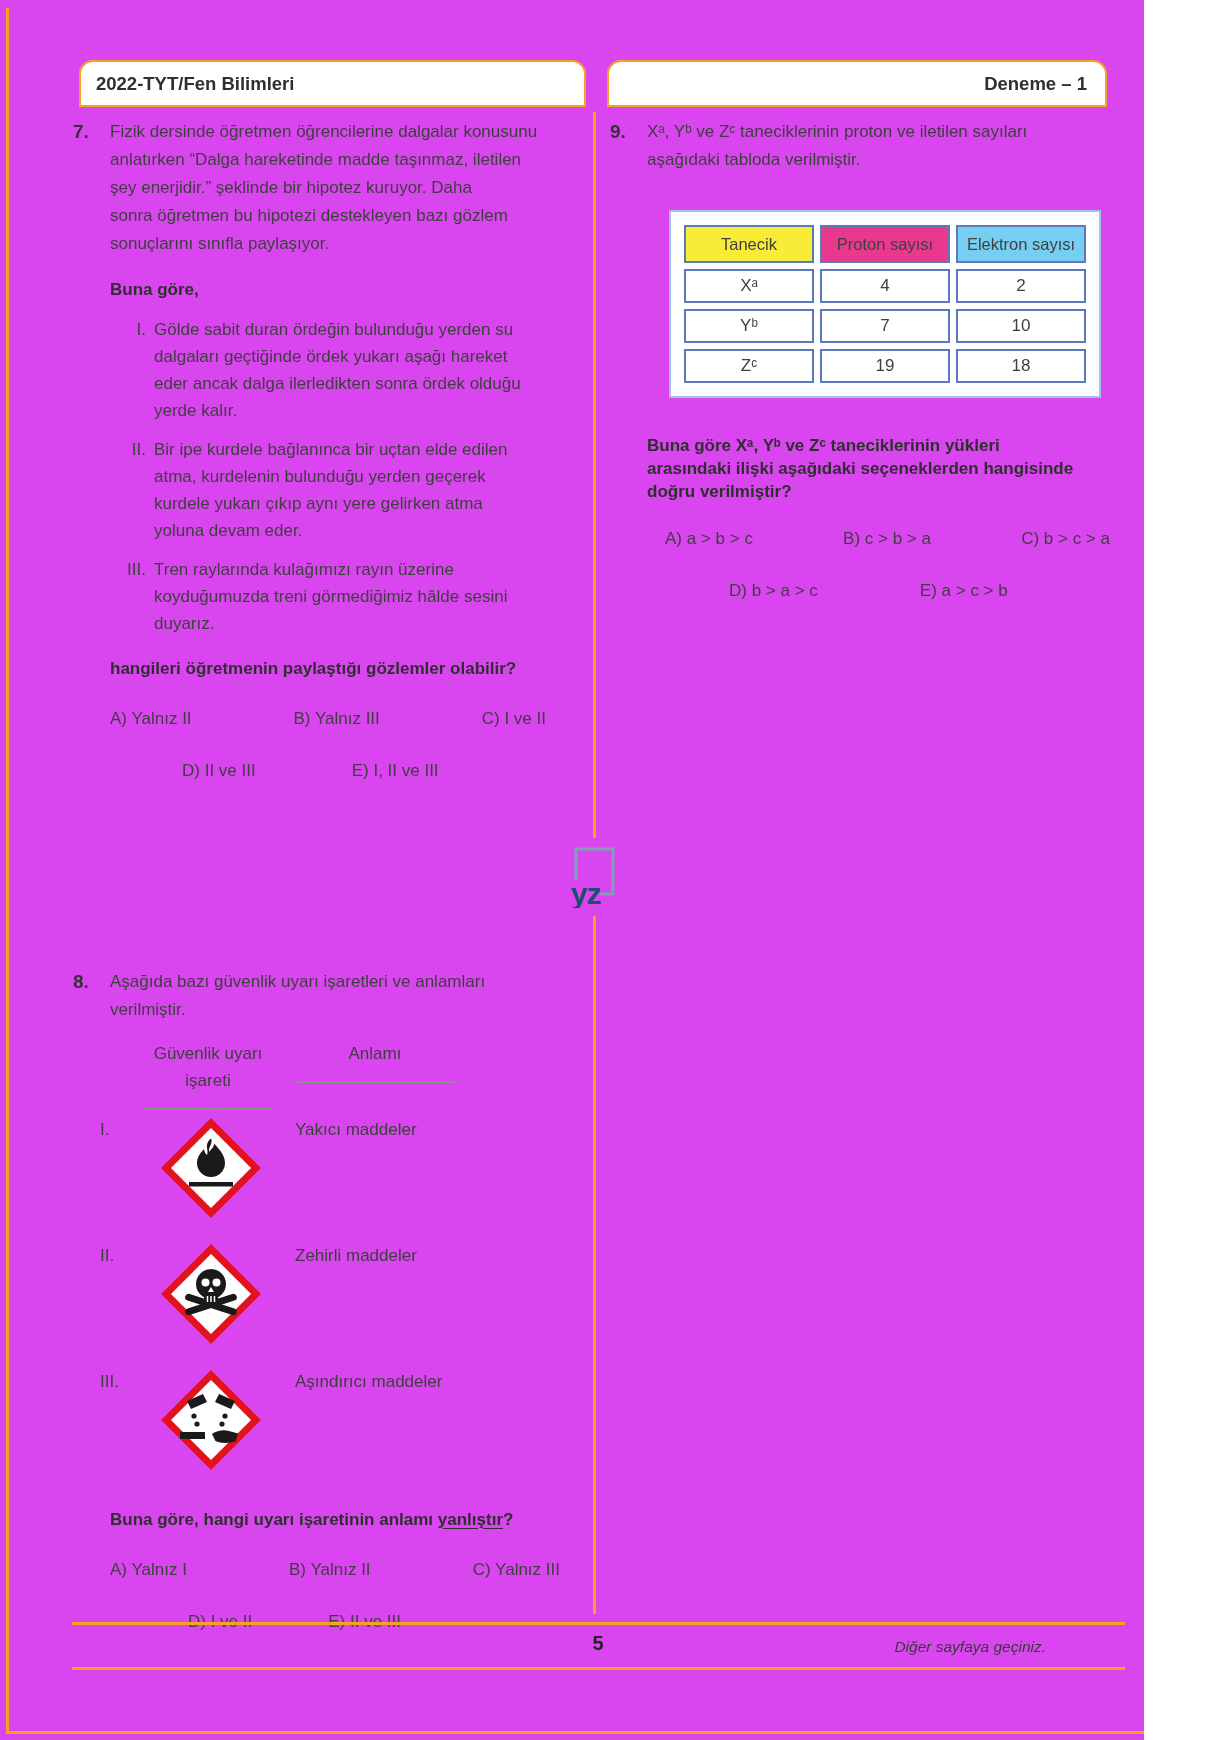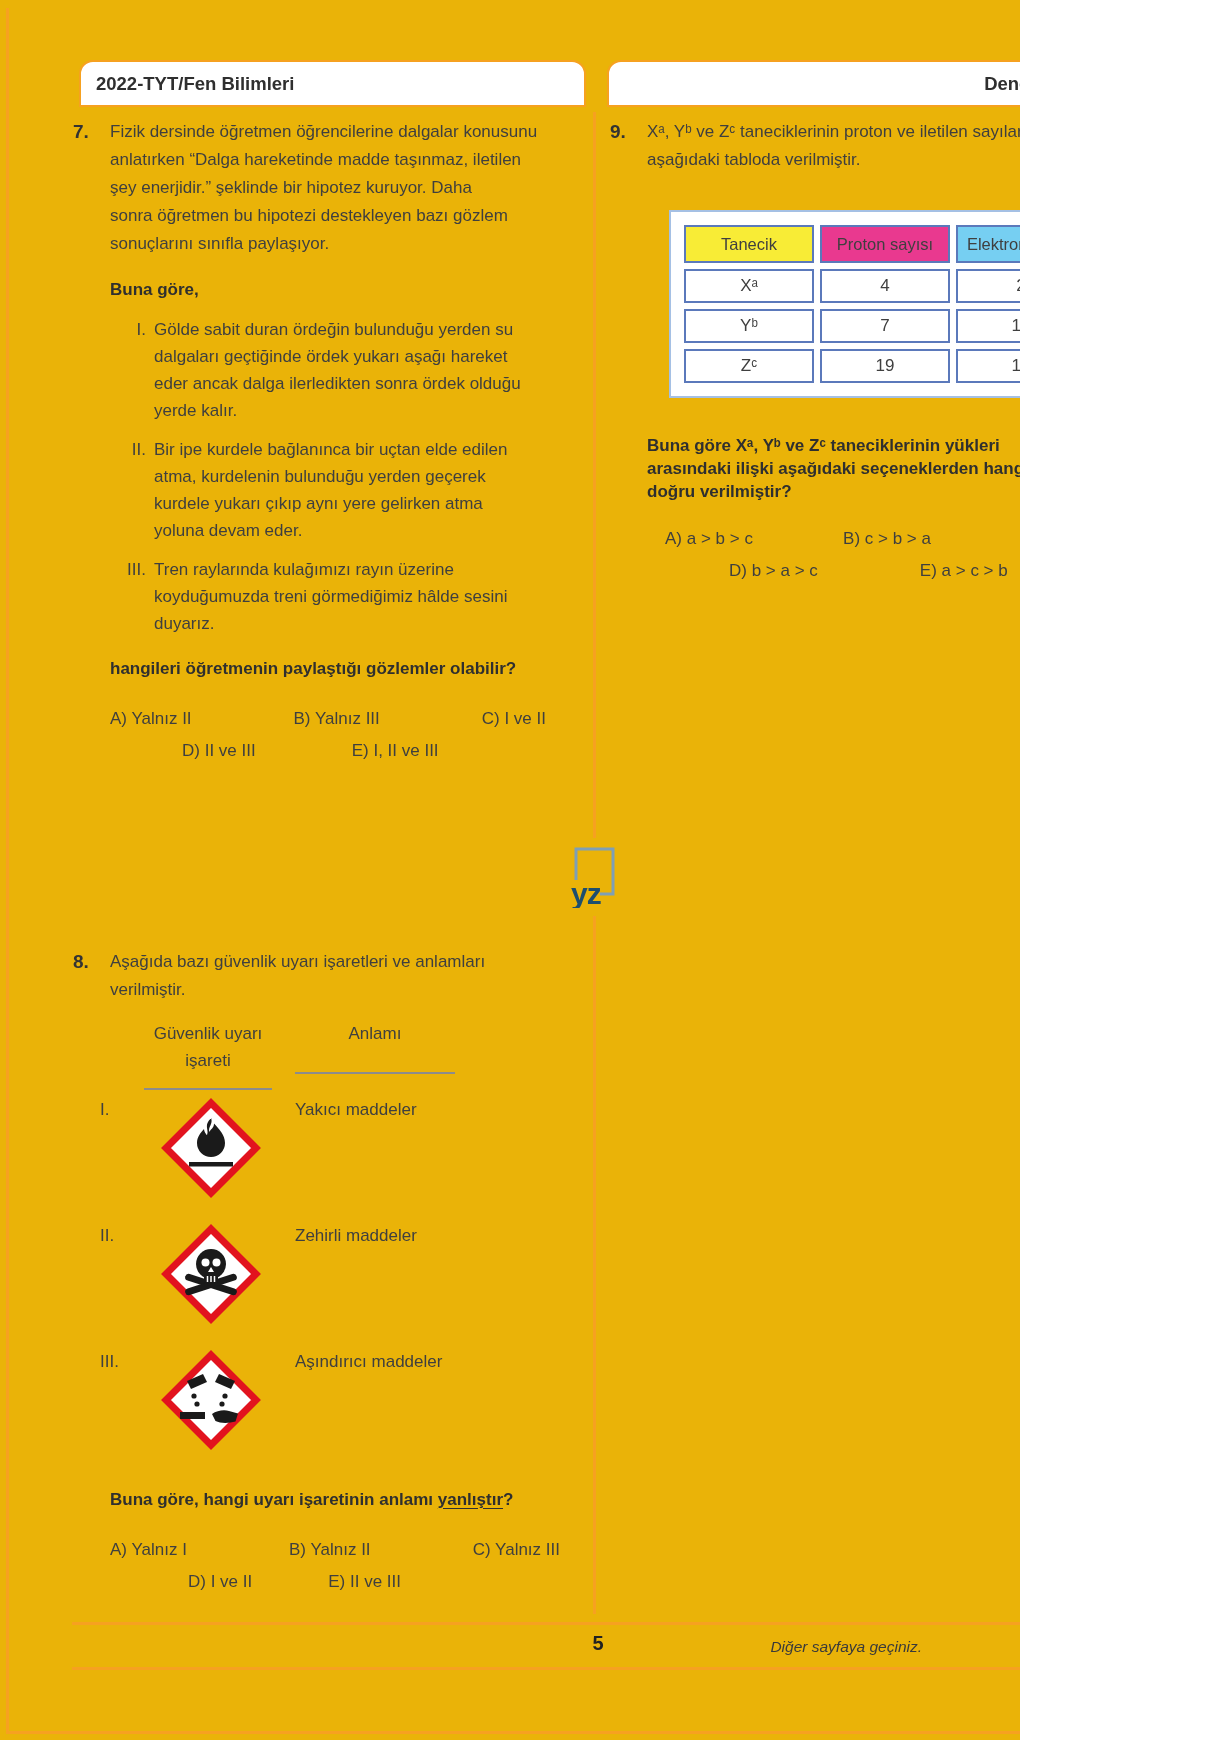--- a/index.html
+++ b/index.html
@@ -7,21 +7,21 @@
     --ink:#3f3f3f;
     --ink-bold:#2f2f2f;
     --cell-border:#5b79bb;
     --box-border:#a5c0e4;
     --red:#E2131E;
     --black:#1a1a1a;
   }
   *{box-sizing:border-box;margin:0;padding:0;}
   html,body{background:#fff;}
   .page{
-    position:relative;width:1020px;height:1740px;background:#eab308;overflow:hidden;
+    position:relative;width:1144px;height:1740px;background:#d946ef;overflow:hidden;
     font-family:"Liberation Sans",sans-serif;color:var(--ink);
   }
   
   .frame-left{position:absolute;left:6px;top:8px;width:3px;height:1726px;background:var(--orange);}
   .frame-bottom{position:absolute;left:6px;top:1731px;width:1212px;height:3px;background:var(--orange);}
 
   
   .hdr{
     position:absolute;top:60px;height:47px;border:2.5px solid var(--orange);
     display:flex;align-items:center;font-weight:bold;font-size:18.5px;color:var(--ink-bold);
@@ -50,35 +50,35 @@
   .stem{font-size:17px;line-height:28px;white-space:pre-line;}
   .bold{font-weight:bold;color:var(--ink-bold);}
   .lead{margin-top:18px;font-size:17px;line-height:28px;}
   .item{display:flex;margin:12px 0 0 14px;font-size:17px;line-height:27px;}
   .item-label{flex:0 0 22px;text-align:right;margin-right:8px;}
   .item-text{white-space:pre-line;}
   .qline{margin-top:18px;font-size:17px;line-height:28px;}
   .u{text-decoration:underline;text-underline-offset:3px;}
   .opts{display:flex;font-size:17px;line-height:28px;}
   .opts-1{margin-top:22px;justify-content:space-between;}
-  .opts-2{margin-top:4px;}
+  .opts-2{margin-top:24px;}
   .q7 .opts-1{padding-right:14px;gap:24px;}
   .q7 .opts-2{padding-left:72px;gap:96px;}
   .q8-block{margin-top:183px;}
   .q8 .opts-2{padding-left:78px;gap:76px;}
   .q9 .opts-1{padding-left:18px;padding-right:0;}
   .q9 .opts-2{padding-left:82px;gap:102px;}
   .q9 .qline{margin-top:36px;line-height:23px;white-space:pre-line;}
 
   
   .sign-grid{display:grid;grid-template-columns:38px 145px 12px 1fr;margin-left:-10px;margin-top:16px;}
   .sh1{display:block;width:128px;margin-left:6px;text-align:center;font-size:17px;line-height:27px;
        padding-bottom:14px;border-bottom:2px solid #8c8c8c;white-space:pre-line;}
   .sh2{display:inline-block;width:160px;text-align:center;font-size:17px;line-height:27px;
-       padding-bottom:25px;border-bottom:2px solid #8c8c8c;}
+       padding-bottom:14px;border-bottom:2px solid #8c8c8c;}
   .roman,.meaning{font-size:17px;line-height:27px;padding-top:6px;}
   .sign-cell{text-align:center;}
   .sign-cell svg{margin:8px 0 14px 0;display:inline-block;}
 
   
   .ptable{width:432px;margin:36px 0 8px 22px;border:2px solid var(--box-border);padding:13px;background:#fff;}
   .pgrid{display:grid;grid-template-columns:1fr 1fr 1fr;gap:6px;}
   .pcell{
     border:2px solid var(--cell-border);height:34px;background:#fff;
     display:flex;align-items:center;justify-content:center;font-size:17px;color:var(--ink);

